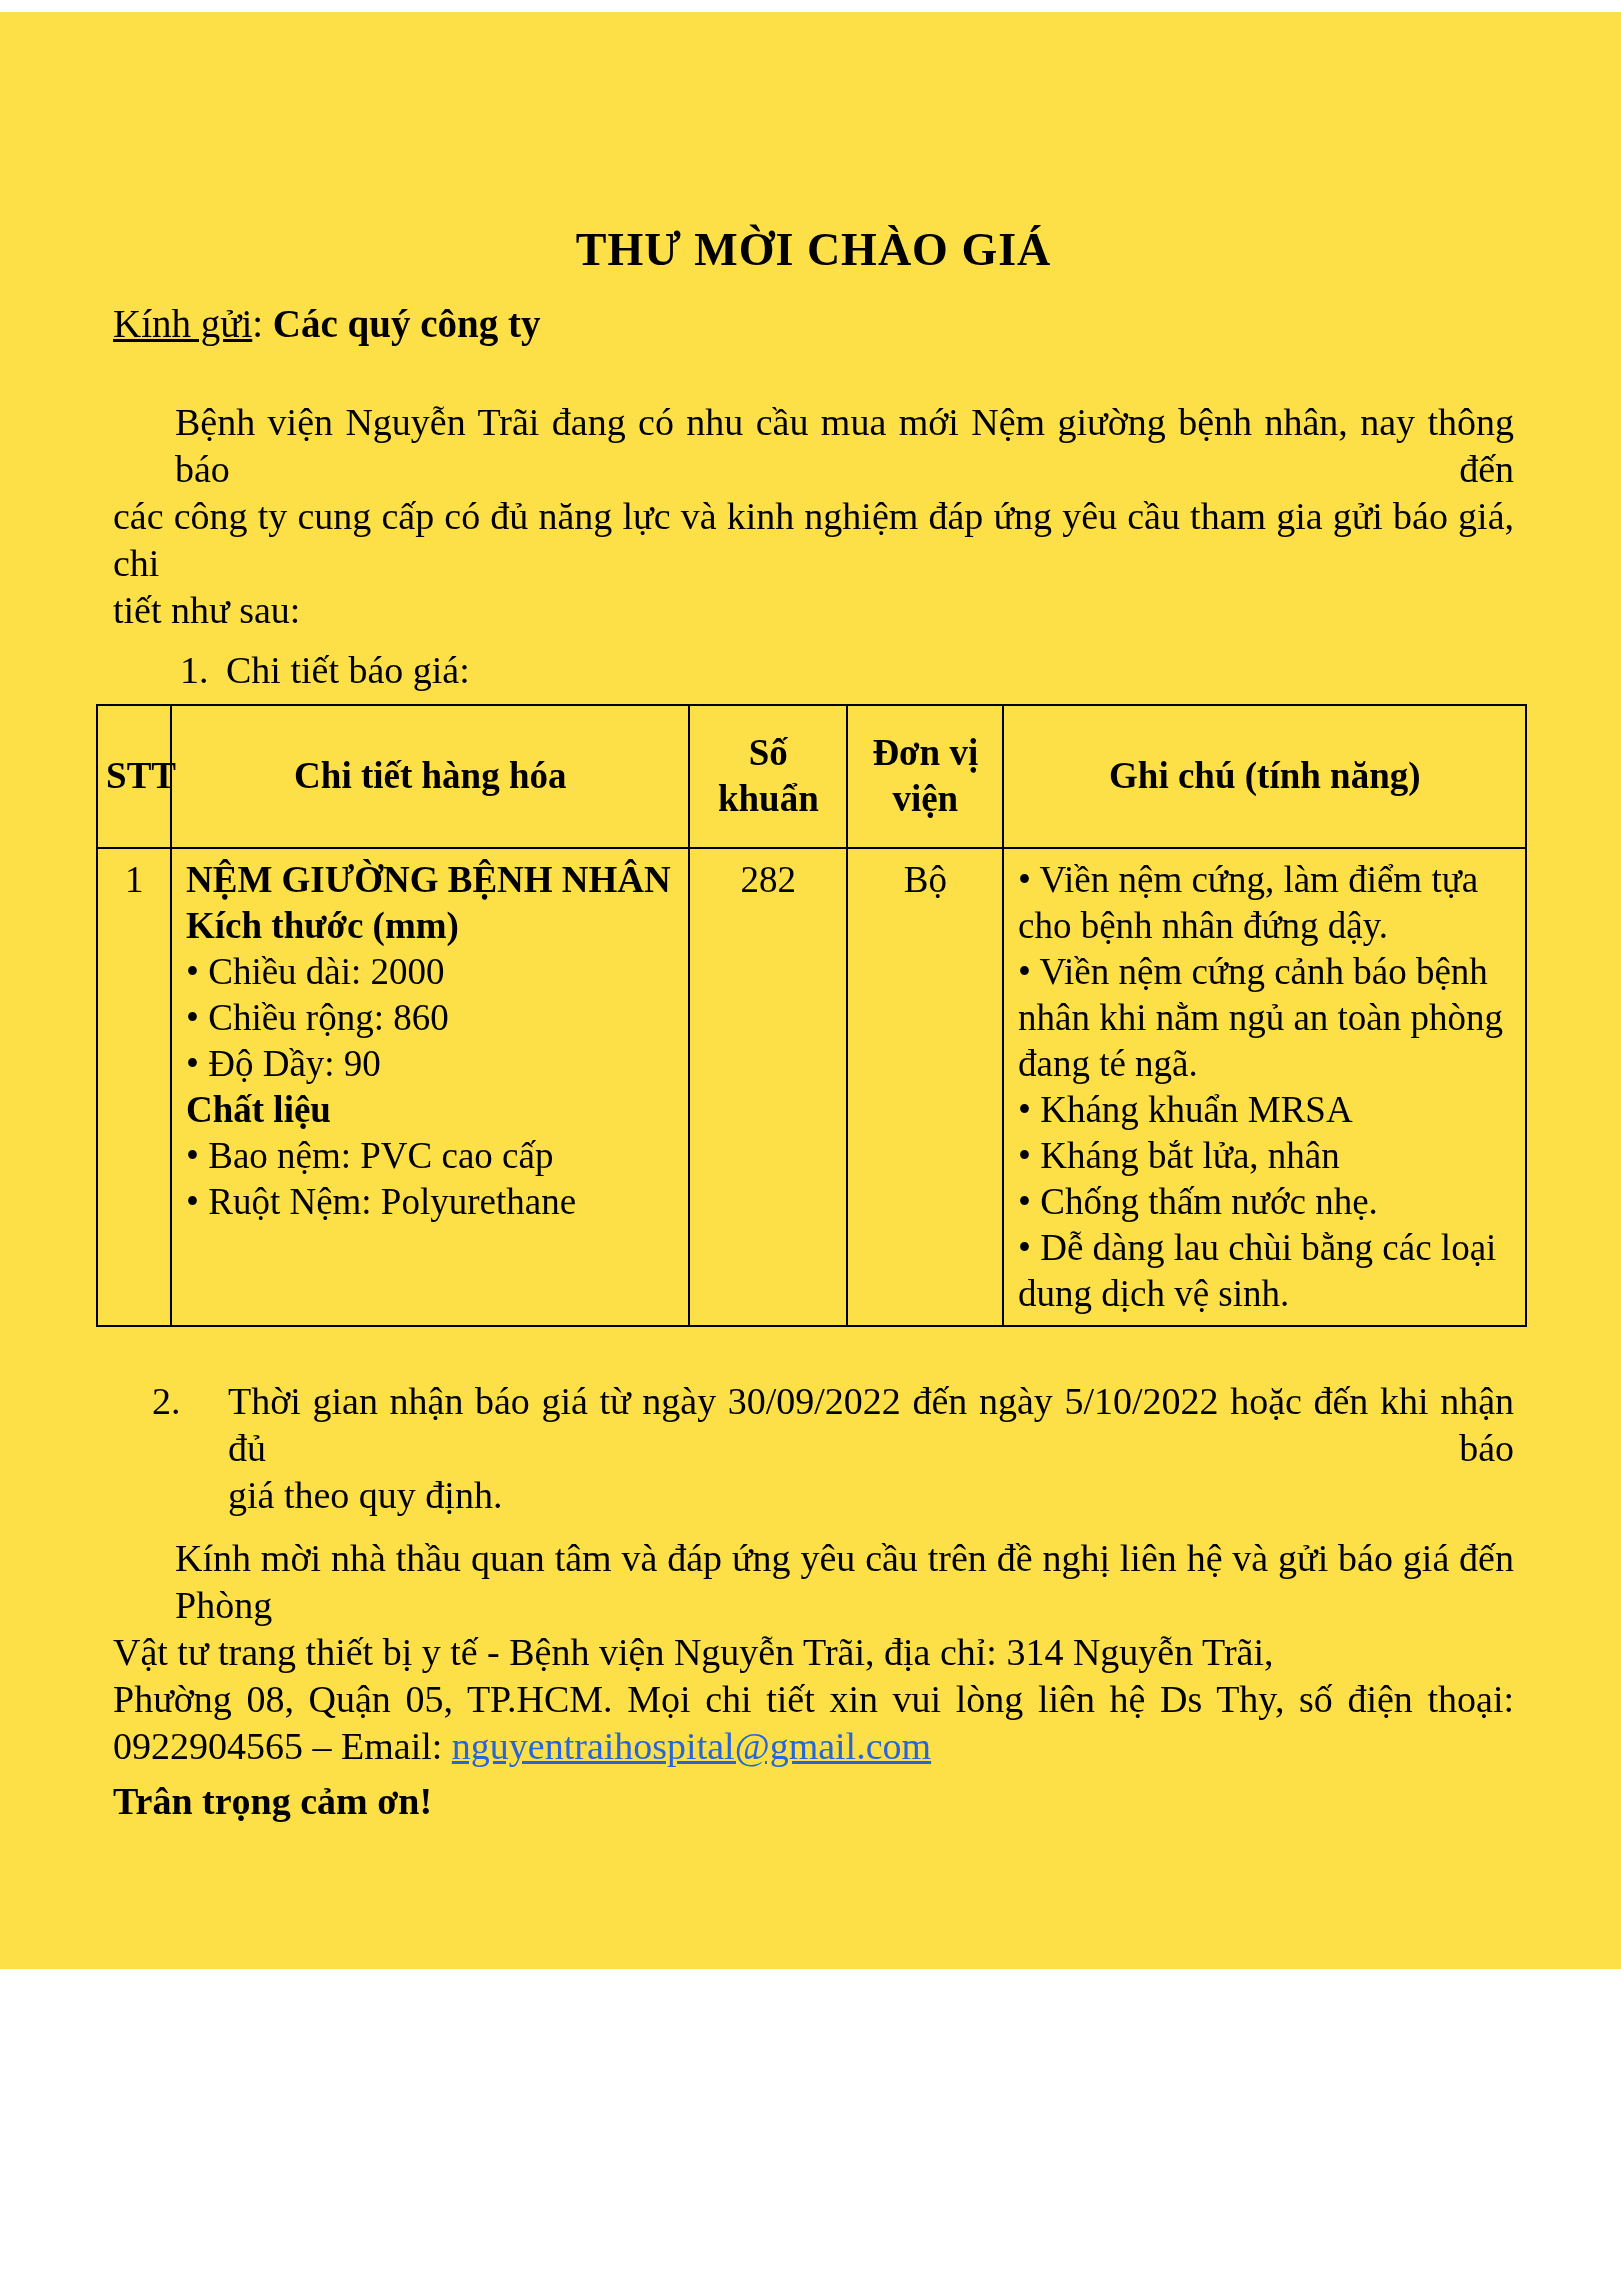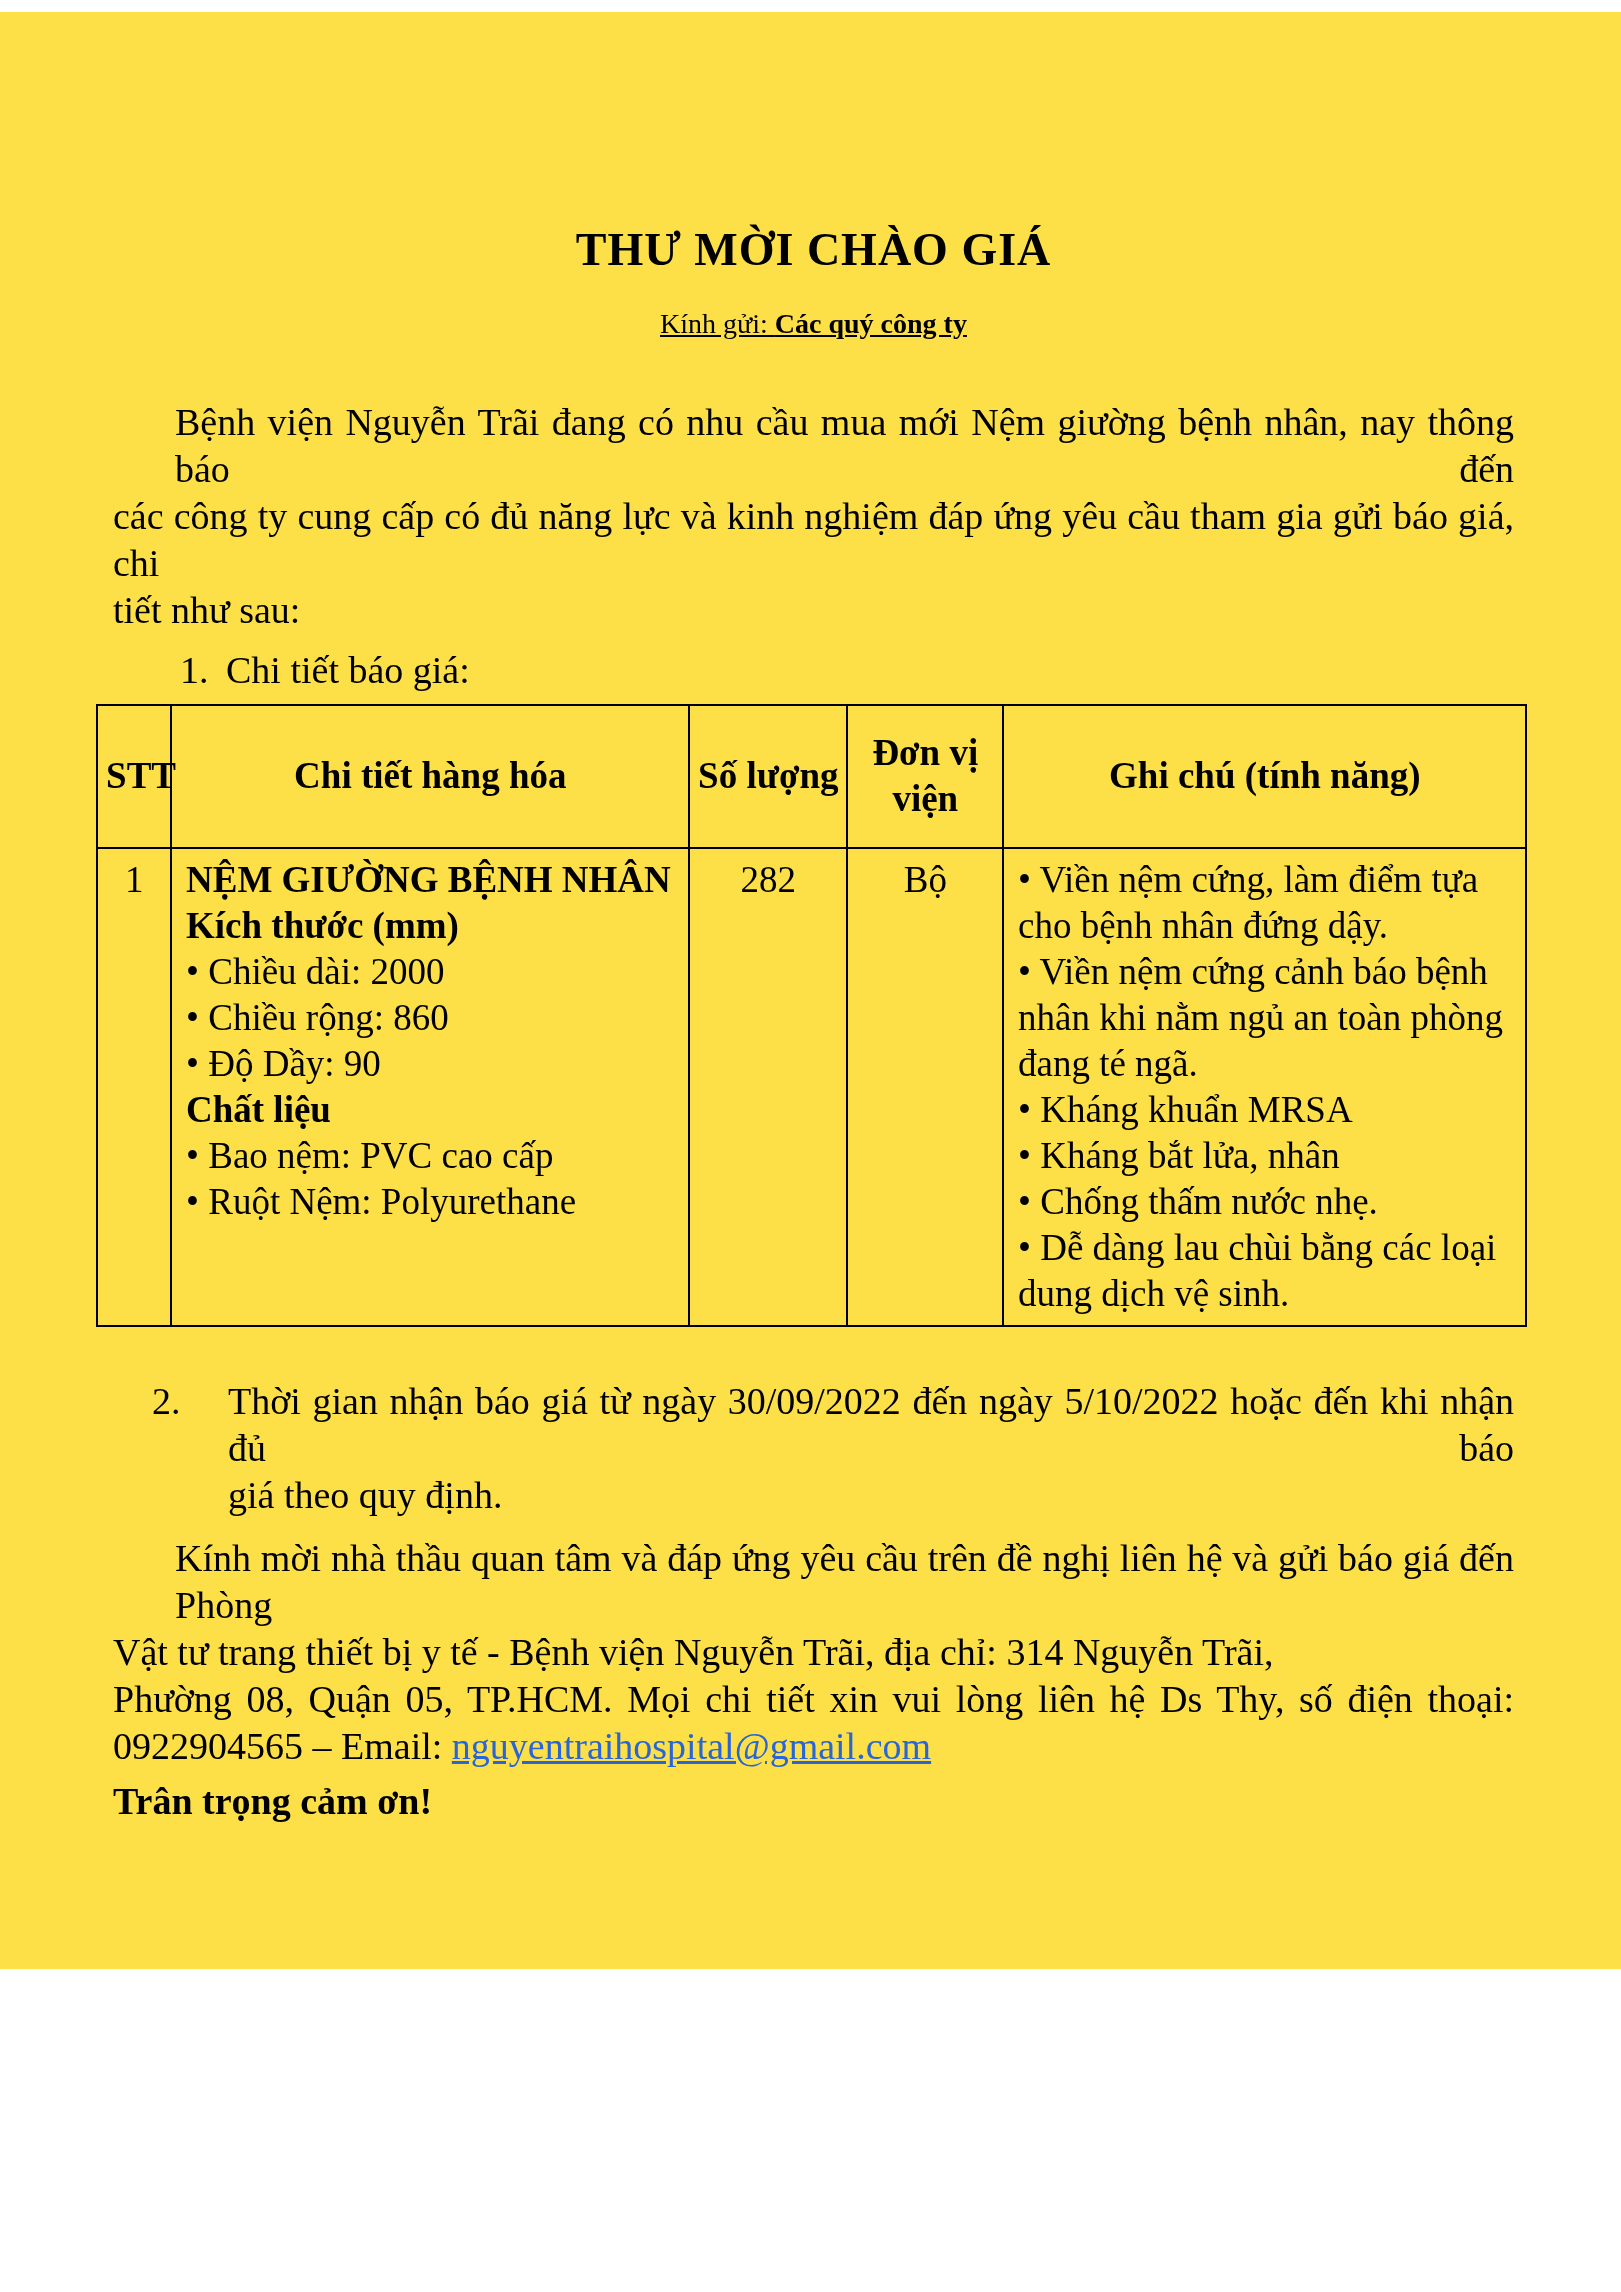--- a/index.html
+++ b/index.html
@@ -18,22 +18,22 @@
 
   .doc-title {
     margin-top:212px;
     text-align:center;
     font-size:46px; line-height:51px;
     font-weight:bold;
     letter-spacing:1px;
   }
   .salutation {
     margin-top:23.5px;
-    text-align:center;
-    font-size:28px; line-height:49px;text-decoration:underline;
+    text-align:left;
+    font-size:39px; line-height:49px;
   }
   .salutation .u { text-decoration:underline; }
   .salutation .recipient { font-weight:bold; }
 
   .p1 { margin-top:51px; }
   .jline { text-align:justify; text-align-last:justify; }
   .indent { padding-left:62px; }
 
   .list-item { display:flex; }
   .item1 { margin-top:13.7px; }
@@ -111,21 +111,21 @@
         <col class="col-stt">
           <col class="col-detail">
           <col class="col-qty">
           <col class="col-unit">
           <col class="col-note">
       </colgroup>
       <thead>
         <tr>
           <th>STT</th>
           <th>Chi tiết hàng hóa</th>
-          <th>Số lượng</th>
+          <th>Số khuẩn</th>
           <th>Đơn vị viện</th>
           <th>Ghi chú (tính năng)</th>
         </tr>
       </thead>
       <tbody>
         <tr>
           <td class="cell-center">1</td>
           <td>
             <div class="prod-name">NỆM GIƯỜNG BỆNH NHÂN</div>
             <div class="bi">Kích thước (mm)</div>

